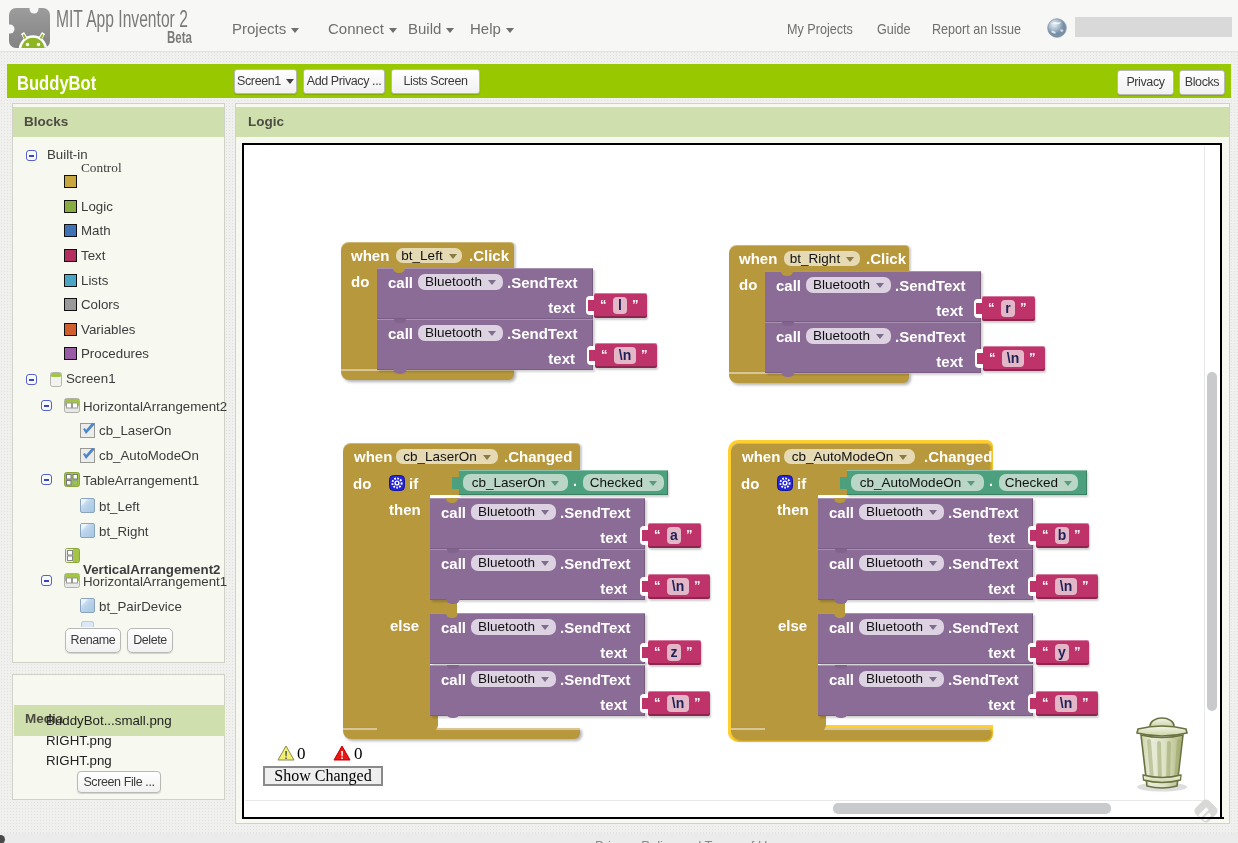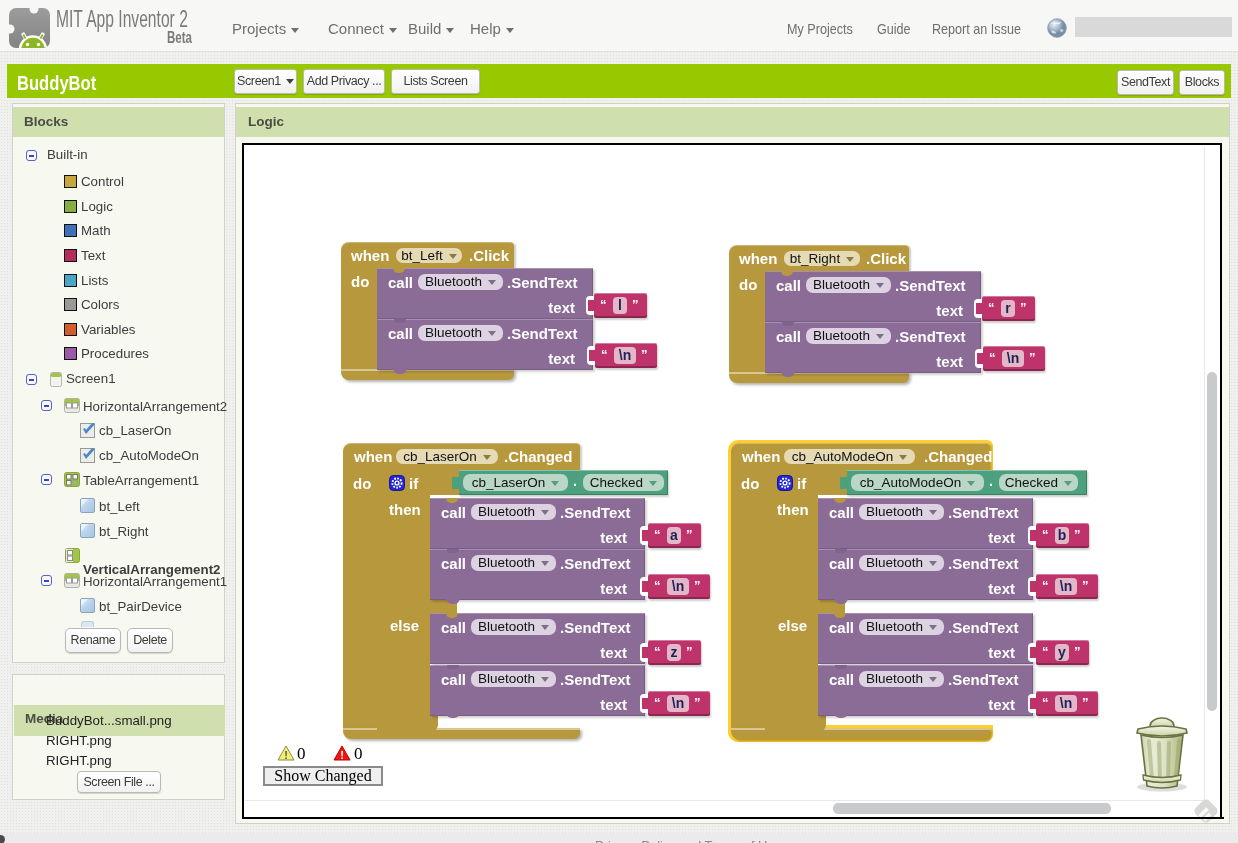--- a/index.html
+++ b/index.html
@@ -82,31 +82,31 @@
     <path d="M4.5 12.5 q3.6 0 4.5 2.7 q-2.7 0.9 -4.5 -0.9 z" fill="#eef3f8" opacity="0.8"></path>
     <path d="M13 11.5 q2.7 -0.9 3.6 0.9 q-0.9 1.8 -2.7 1.8 z" fill="#eef3f8" opacity="0.7"></path>
   </svg>
 <div class="abs" style="left:1075px;top:17px;width:157px;height:20px;background:#d9d9d9;"></div>
 
 <div id="greenbar" class="abs"></div>
 <div class="abs" style="left:17px;top:71px;font-size:21px;font-weight:bold;color:#fff;transform:scaleX(0.79);transform-origin:0 0;">BuddyBot</div>
 <div class="gbtn" style="left:234px;top:69px;width:63px;">Screen1 <span class="caret" style="border-top-color:#444;margin-left:2px;"></span></div>
 <div class="gbtn" style="left:303px;top:69px;width:82px;">Add Privacy ...</div>
 <div class="gbtn" style="left:391px;top:69px;width:89px;">Lists Screen</div>
-<div class="gbtn" style="left:1117px;top:70px;width:57px;">SendText</div>
+<div class="gbtn" style="left:1117px;top:70px;width:57px;">Privacy</div>
 <div class="gbtn" style="left:1179px;top:70px;width:46px;">Blocks</div>
 
 <div class="abs panel" style="left:12px;top:103px;width:213px;height:560px;"></div>
 <div class="phead" style="left:13px;top:107px;width:211px;height:30px;line-height:30px;"><span style="margin-left:11px;">Blocks</span></div>
 <div id="tree">
 
 <div class="exp" style="left:26px;top:150px;"></div>
 <div class="trow" style="left:47px;top:147px;">Built-in</div>
 <div class="sq" style="left:64px;top:175px;background:#C8A63E;"></div>
-    <div class="trow" style="left:81px;top:174px;">Control</div>
+    <div class="trow" style="left:81px;top:160px;font-family:Liberation Serif, serif;">Control</div>
 <div class="sq" style="left:64px;top:200px;background:#87AC42;"></div>
     <div class="trow" style="left:81px;top:199px;">Logic</div>
 <div class="sq" style="left:64px;top:224px;background:#3E71B5;"></div>
     <div class="trow" style="left:81px;top:223px;">Math</div>
 <div class="sq" style="left:64px;top:249px;background:#B32D5E;"></div>
     <div class="trow" style="left:81px;top:248px;">Text</div>
 <div class="sq" style="left:64px;top:274px;background:#4BA5C4;"></div>
     <div class="trow" style="left:81px;top:273px;">Lists</div>
 <div class="sq" style="left:64px;top:298px;background:#9A9A9A;"></div>
     <div class="trow" style="left:81px;top:297px;">Colors</div>

